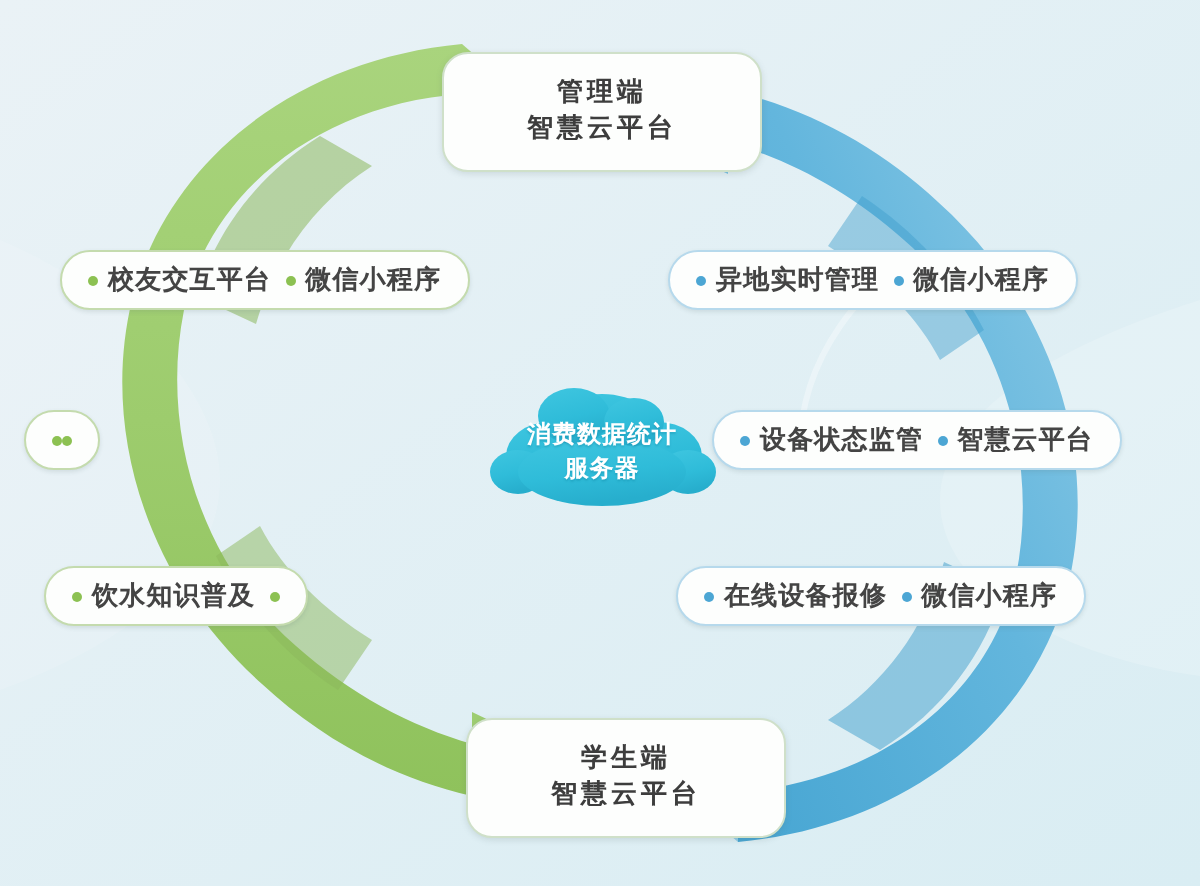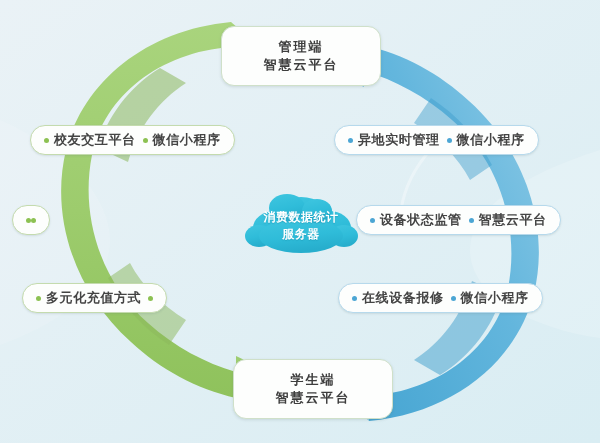--- a/index.html
+++ b/index.html
@@ -219,21 +219,21 @@
     <span class="txt">微信小程序</span>
   </div>
 
   <div class="pill green" id="pill-L2">
     <span class="dot"></span>
     <span class="dot"></span>
   </div>
 
   <div class="pill green" id="pill-L3">
     <span class="dot"></span>
-    <span class="txt">多元化充值方式</span>
+    <span class="txt">饮水知识普及</span>
     <span class="dot"></span>
   </div>
 
   <div class="pill blue" id="pill-R1">
     <span class="dot"></span>
     <span class="txt">异地实时管理</span>
     <span class="dot"></span>
     <span class="txt">微信小程序</span>
   </div>
 

